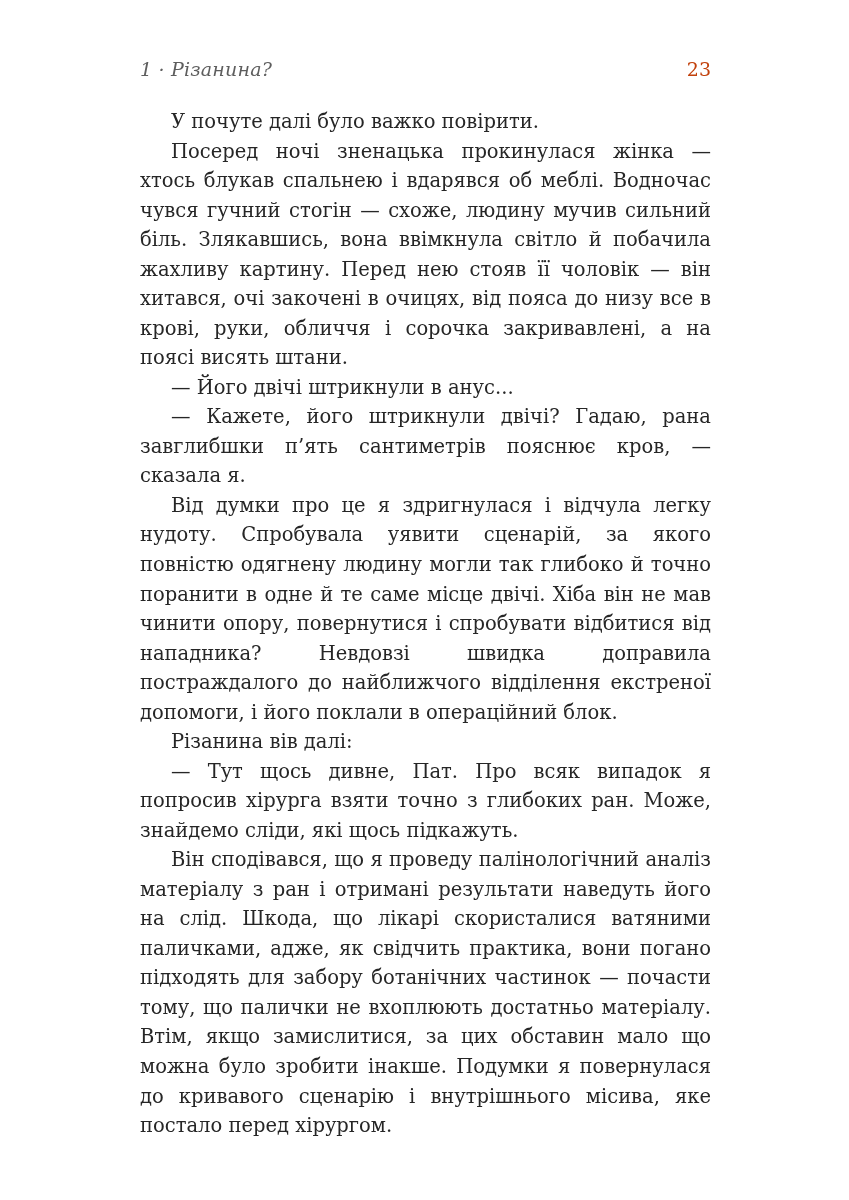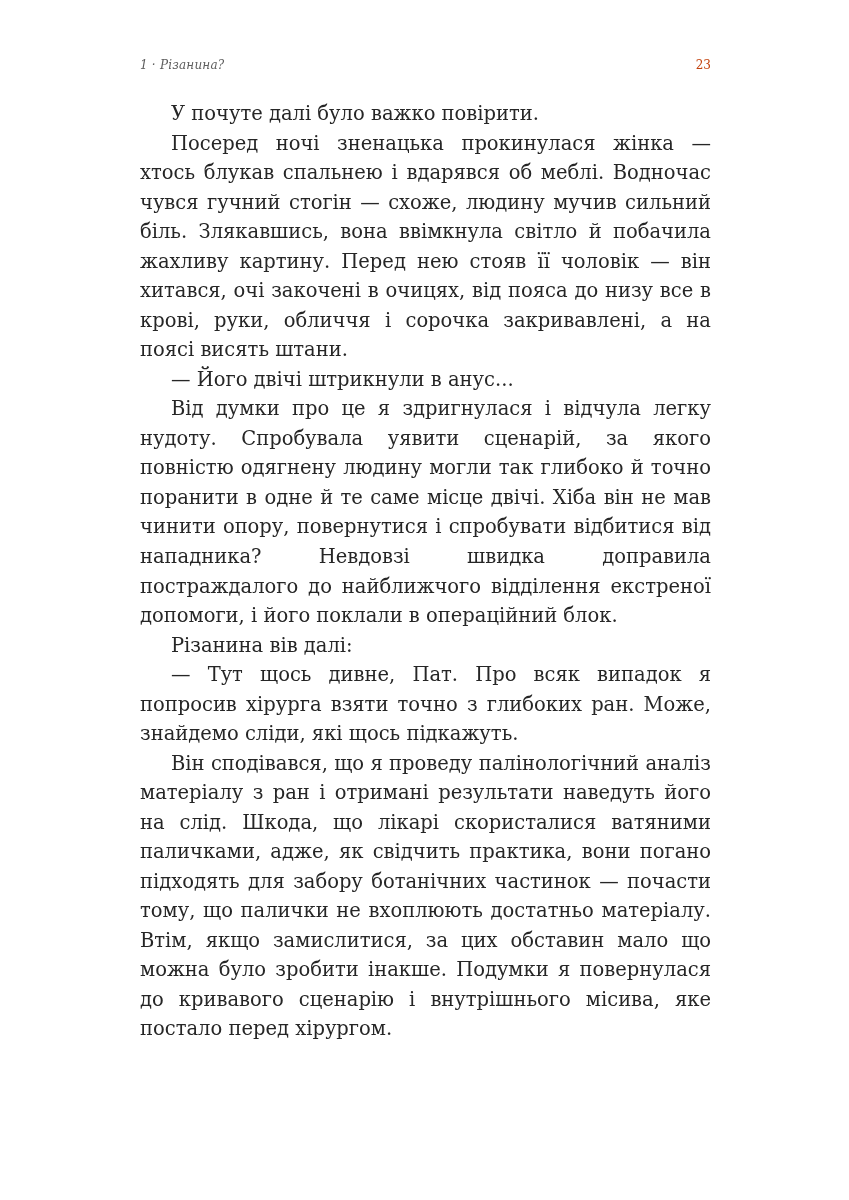--- a/index.html
+++ b/index.html
@@ -15,21 +15,21 @@
     background: #ffffff;
     padding: 58px 138px 0 140px;
     font-family: "DejaVu Serif", "Liberation Serif", serif;
     color: #2b2b2b;
     overflow: hidden;
   }
   .page-header {
     display: flex;
     justify-content: space-between;
     align-items: baseline;
-    font-size: 12px;
+    font-size: 19px;
     color: #5e5e5e;
     margin-bottom: 27px;
   }
   .chapter-label {
     font-style: italic;
     letter-spacing: 0.2px;
   }
   .page-number {
     font-style: normal;
     color: #c2410c;
@@ -53,19 +53,20 @@
 
   <div class="page-header">
     <span class="chapter-label">1 · Різанина?</span>
     <span class="page-number">23</span>
   </div>
 
   <div class="body-text">
     <p>У почуте далі було важко повірити.</p>
     <p>Посеред ночі зненацька прокинулася жінка — хтось блукав спальнею і вдарявся об меблі. Водночас чувся гучний стогін — схоже, людину мучив сильний біль. Злякавшись, вона ввімкнула світло й побачила жахливу картину. Перед нею стояв її чоловік — він хитався, очі закочені в очицях, від пояса до низу все в крові, руки, обличчя і сорочка закривавлені, а на поясі висять штани.</p>
     <p>— Його двічі штрикнули в анус...</p>
+    <p>— Кажете, його штрикнули двічі? Гадаю, рана завглибшки п’ять сантиметрів пояснює кров, — сказала я.</p>
     <p>Від думки про це я здригнулася і відчула легку нудоту. Спробувала уявити сценарій, за якого повністю одягнену людину могли так глибоко й точно поранити в одне й те саме місце двічі. Хіба він не мав чинити опору, повернутися і спробувати відбитися від нападника? Невдовзі швидка доправила постраждалого до найближчого відділення екстреної допомоги, і його поклали в операційний блок.</p>
     <p>Різанина вів далі:</p>
     <p>— Тут щось дивне, Пат. Про всяк випадок я попросив хірурга взяти точно з глибоких ран. Може, знайдемо сліди, які щось підкажуть.</p>
     <p>Він сподівався, що я проведу палінологічний аналіз матеріалу з ран і отримані результати наведуть його на слід. Шкода, що лікарі скористалися ватяними паличками, адже, як свідчить практика, вони погано підходять для забору ботанічних частинок — почасти тому, що палички не вхоплюють достатньо матеріалу. Втім, якщо замислитися, за цих обставин мало що можна було зробити інакше. Подумки я повернулася до кривавого сценарію і внутрішнього місива, яке постало перед хірургом.</p>
   </div>
 
 </div>
 
 </body></html>

